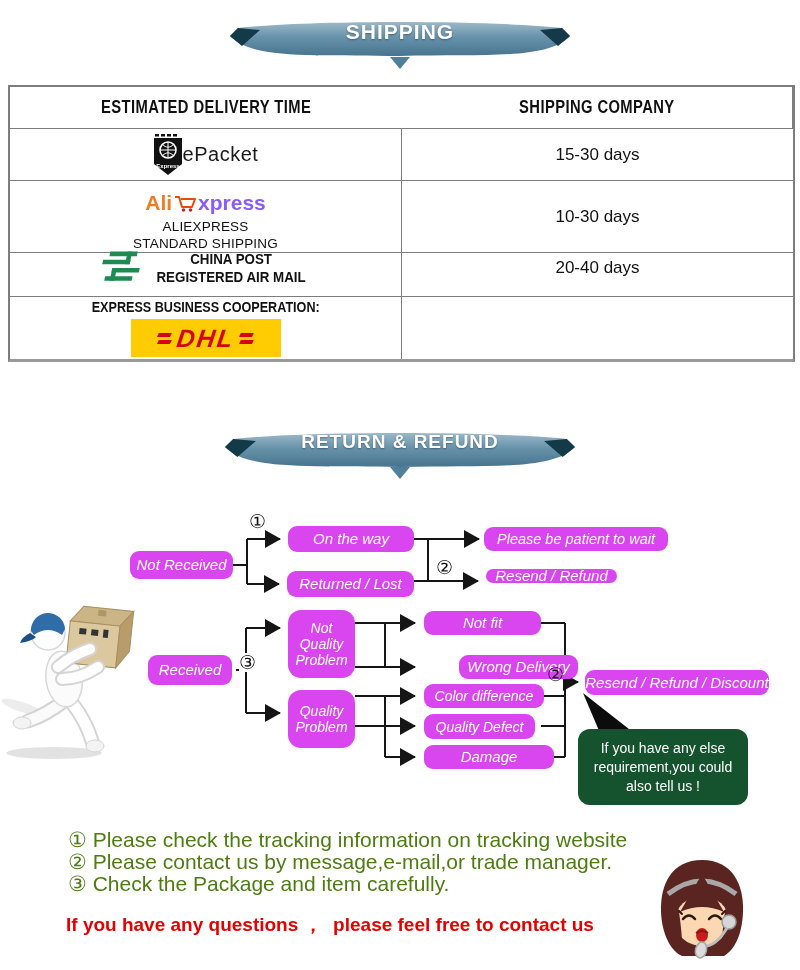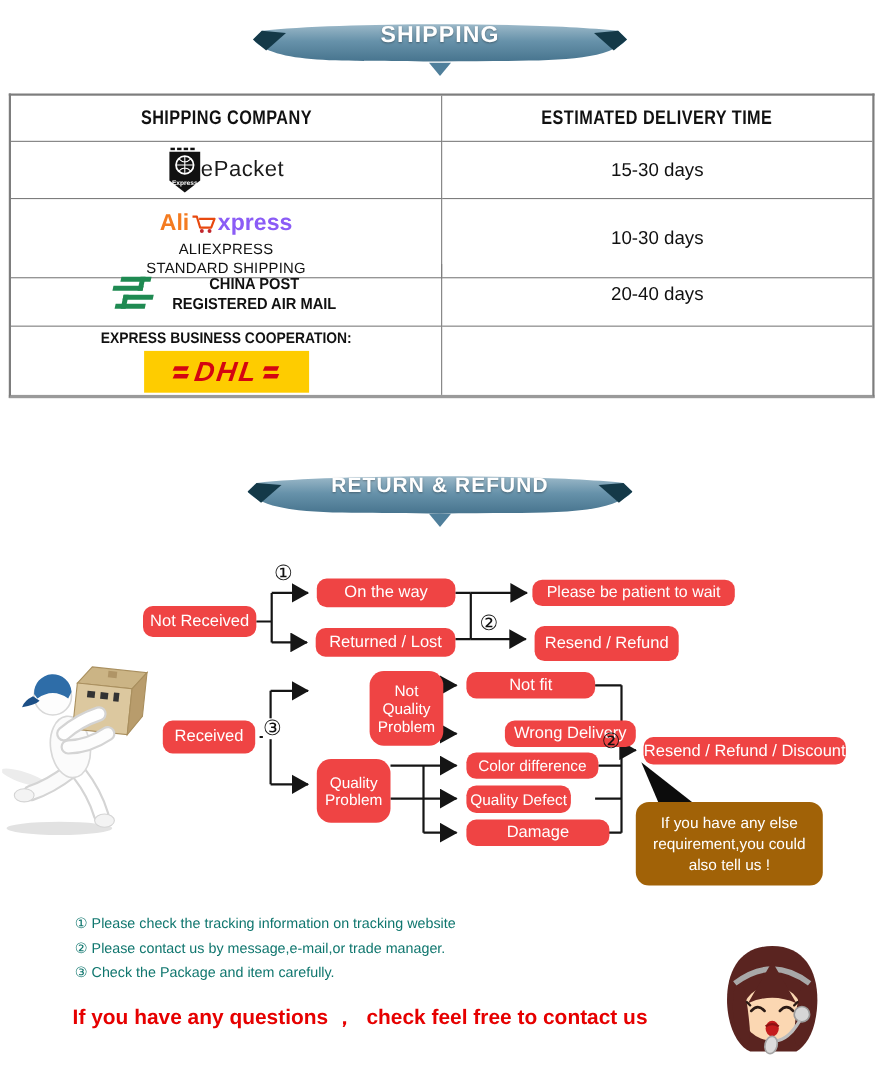--- a/index.html
+++ b/index.html
@@ -33,31 +33,31 @@
   .ali-red{color:#8b5cf6;}
   .dhl-box{width:150px;height:38px;background:#FECC00;display:flex;align-items:center;
       justify-content:center;gap:6px;margin-top:4px;}
   .dhl-bars{display:flex;flex-direction:column;gap:3px;}
   .dhl-bars i{display:block;width:13px;height:3.5px;background:#D40511;transform:skewX(-25deg);}
   .dhl-word{color:#D40511;font-weight:800;font-style:italic;font-size:25px;
       letter-spacing:2px;transform:skewX(-8deg);}
   
   #flow{position:absolute;left:0;top:495px;width:800px;height:322px;}
   #flow svg.lines{position:absolute;left:0;top:0;z-index:1;}
-  .pill{position:absolute;z-index:2;background:#ef4444;color:#fff;display:flex;
+  .pill{position:absolute;z-index:2;background:#d946ef;color:#fff;display:flex;
       align-items:center;justify-content:center;text-align:center;border-radius:9px;
-      font-size:15px;white-space:pre-line;line-height:16px;}
+      font-size:15px;white-space:pre-line;line-height:16px;font-style:italic;}
   .pill.big{border-radius:13px;font-size:14px;}
   .marker-num{position:absolute;z-index:3;font-size:19px;color:#111;background:#fff;
       line-height:19px;}
-  #bubble{position:absolute;z-index:2;background:#a16207;color:#fff;border-radius:12px;
+  #bubble{position:absolute;z-index:2;background:#14532d;color:#fff;border-radius:12px;
       font-size:14px;line-height:19px;display:flex;align-items:center;justify-content:center;
       text-align:center;white-space:pre-line;}
   
-  #notes{position:absolute;left:68px;top:829px;font-size:13px;line-height:22px;color:#0f766e;}
+  #notes{position:absolute;left:68px;top:829px;font-size:21px;line-height:22px;color:#4d7c0f;}
   #contact-line{position:absolute;left:66px;top:912px;font-size:19px;font-weight:700;
       color:#E60000;white-space:pre;}
   .art{position:absolute;}
 </style>
 </head>
 <body>
 
 <div id="page">
 
   <div class="banner" style="left:230px;top:16px;width:340px;height:40px;">
@@ -72,25 +72,25 @@
       <path d="M8,12 C80,4 260,4 332,12 L340,20 C318,44 252,38 170,40 C88,38 22,44 0,20 Z" fill="url(#rib)"></path>
       <path d="M0,20 L8,12 L30,14 L12,30 Z" fill="#143948"></path>
       <path d="M340,20 L332,12 L310,14 L328,30 Z" fill="#143948"></path>
     </svg>
     <div class="ribbon-label">SHIPPING</div>
   </div>
   <div class="tri-down" style="left:390px;top:57px;"></div>
 
   <div id="ship-table">
     <div class="trow" style="height:42px;">
+      <div class="tcell">
+        <span class="th-text">ESTIMATED DELIVERY TIME</span>
+      </div>
       <div class="tcell c1">
         <span class="th-text">SHIPPING COMPANY</span>
-      </div>
-      <div class="tcell">
-        <span class="th-text">ESTIMATED DELIVERY TIME</span>
       </div>
     </div>
 
     <div class="trow" style="height:52px;">
       <div class="tcell c1" style="flex-direction:row;">
         <svg width="30" height="42" viewBox="0 0 30 42">
           <g fill="#111">
             <rect x="2" y="0" width="4" height="2.5"></rect>
               <rect x="8" y="0" width="4" height="2.5"></rect>
             <rect x="14" y="0" width="4" height="2.5"></rect>
@@ -206,31 +206,31 @@
         <path d="M541,128 H565 M543,172 H565 M544,201 H565 M541,231 H565 M541,262 H565 M565,128 V262"></path>
         <path d="M565,187 H578" marker-end="url(#arr)"></path>
       </g>
       <polygon points="600,238 634,238 583,198" fill="#0c0c0c"></polygon>
     </svg>
 
     <div class="pill" style="left:130px;top:56px;width:103px;height:28px;">Not Received</div>
     <div class="pill" style="left:288px;top:31px;width:126px;height:26px;">On the way</div>
     <div class="pill" style="left:287px;top:76px;width:127px;height:26px;">Returned / Lost</div>
     <div class="pill" style="left:484px;top:32px;width:184px;height:24px;font-size:14.5px;">Please be patient to wait</div>
-    <div class="pill" style="left:486px;top:74px;width:131px;height:32px;text-align:center;">Resend / Refund</div>
+    <div class="pill" style="left:486px;top:74px;width:131px;height:14px;text-align:center;">Resend / Refund</div>
     <div class="pill" style="left:148px;top:160px;width:84px;height:30px;">Received</div>
-    <div class="pill big" style="left:288px;top:115px;width:67px;height:68px;margin-left:48px;">Not
+    <div class="pill big" style="left:288px;top:115px;width:67px;height:68px;">Not
 Quality
 Problem</div>
     <div class="pill big" style="left:288px;top:195px;width:67px;height:58px;">Quality
 Problem</div>
     <div class="pill" style="left:424px;top:116px;width:117px;height:24px;">Not fit</div>
     <div class="pill" style="left:424px;top:160px;width:119px;height:24px;margin-left:35px;">Wrong Delivery</div>
     <div class="pill" style="left:424px;top:189px;width:120px;height:24px;font-size:14px;">Color difference</div>
-    <div class="pill" style="left:424px;top:219px;width:95px;height:25px;font-size:14px;">Quality Defect</div>
+    <div class="pill" style="left:424px;top:219px;width:111px;height:25px;font-size:14px;">Quality Defect</div>
     <div class="pill" style="left:424px;top:250px;width:130px;height:24px;">Damage</div>
     <div class="pill" style="left:585px;top:175px;width:184px;height:25px;">Resend / Refund / Discount</div>
 
     <span class="marker-num" style="left:249px;top:17px;background:transparent;">①</span>
     <span class="marker-num" style="left:436px;top:63px;background:transparent;">②</span>
     <span class="marker-num" style="left:239px;top:158px;">③</span>
     <span class="marker-num" style="left:547px;top:170px;background:transparent;">②</span>
 
     <div id="bubble" style="left:578px;top:234px;width:170px;height:76px;">If you have any else
 requirement,you could
@@ -269,21 +269,21 @@
       <path d="M60,96 Q78,96 96,84" stroke="#fdfdfd" stroke-width="10" stroke-linecap="round" fill="none"></path>
     </svg>
   </div>
 
   <div id="notes">
     <div>① Please check the tracking information on tracking website</div>
     <div>② Please contact us by message,e-mail,or trade manager.</div>
     <div>③ Check the Package and item carefully.</div>
   </div>
 
-  <div id="contact-line">If you have any questions ，  check feel free to contact us</div>
+  <div id="contact-line">If you have any questions ，  please feel free to contact us</div>
 
   <svg class="art" style="left:652px;top:858px;" width="100" height="108" viewBox="0 0 100 108">
     <path d="M50,2 C20,2 8,26 9,54 C10,78 20,94 30,98 L72,98 C82,92 90,78 91,54 C92,26 80,2 50,2 Z" fill="#5a2420"></path>
     <path d="M16,36 Q50,10 84,36" stroke="#a8a8a8" stroke-width="5" fill="none"></path>
     <ellipse cx="50" cy="63" rx="27" ry="25" fill="#fbd7b2"></ellipse>
     <path d="M50,16 L28,54 Q50,44 72,54 Z" fill="#5a2420"></path>
     <path d="M16,38 Q10,70 24,92 Q32,96 29,70 Q27,50 24,40 Z" fill="#5a2420"></path>
     <path d="M84,38 Q90,70 76,92 Q68,96 71,70 Q73,50 76,40 Z" fill="#5a2420"></path>
     <path d="M31,61 Q37,54 43,61" stroke="#2a1a14" stroke-width="2.5" fill="none" stroke-linecap="round"></path>
     <path d="M57,61 Q63,54 69,61" stroke="#2a1a14" stroke-width="2.5" fill="none" stroke-linecap="round"></path>

